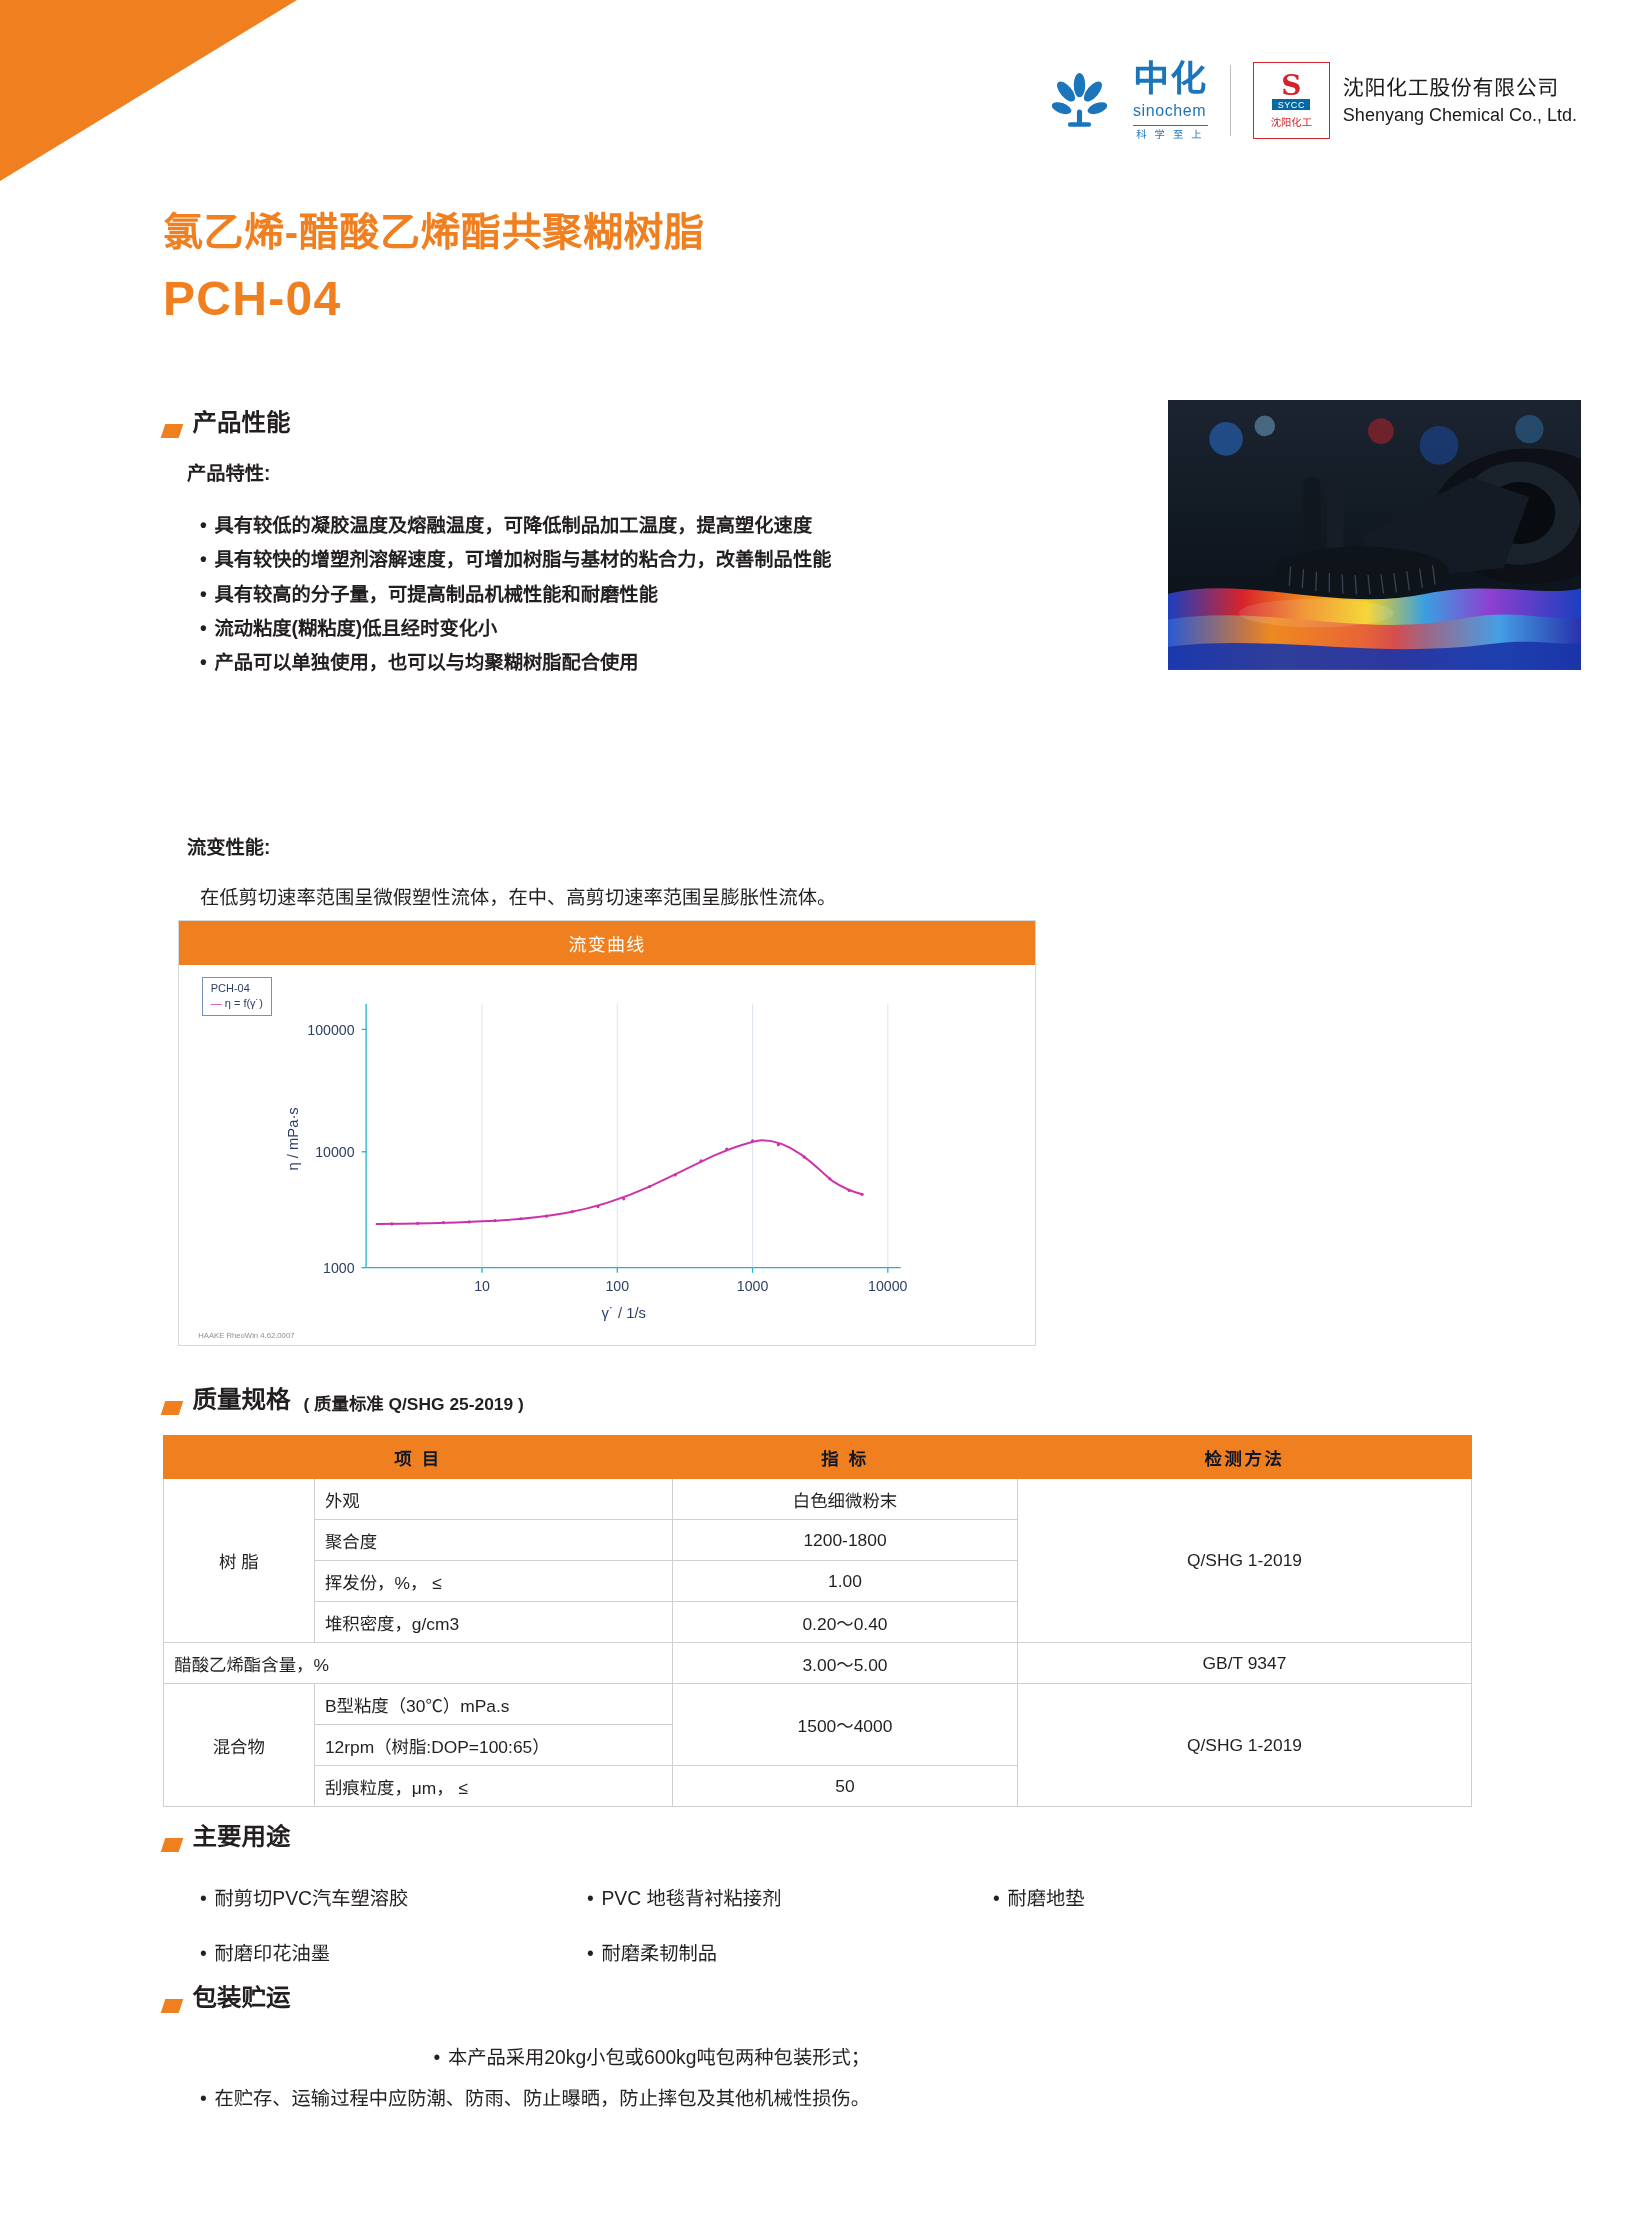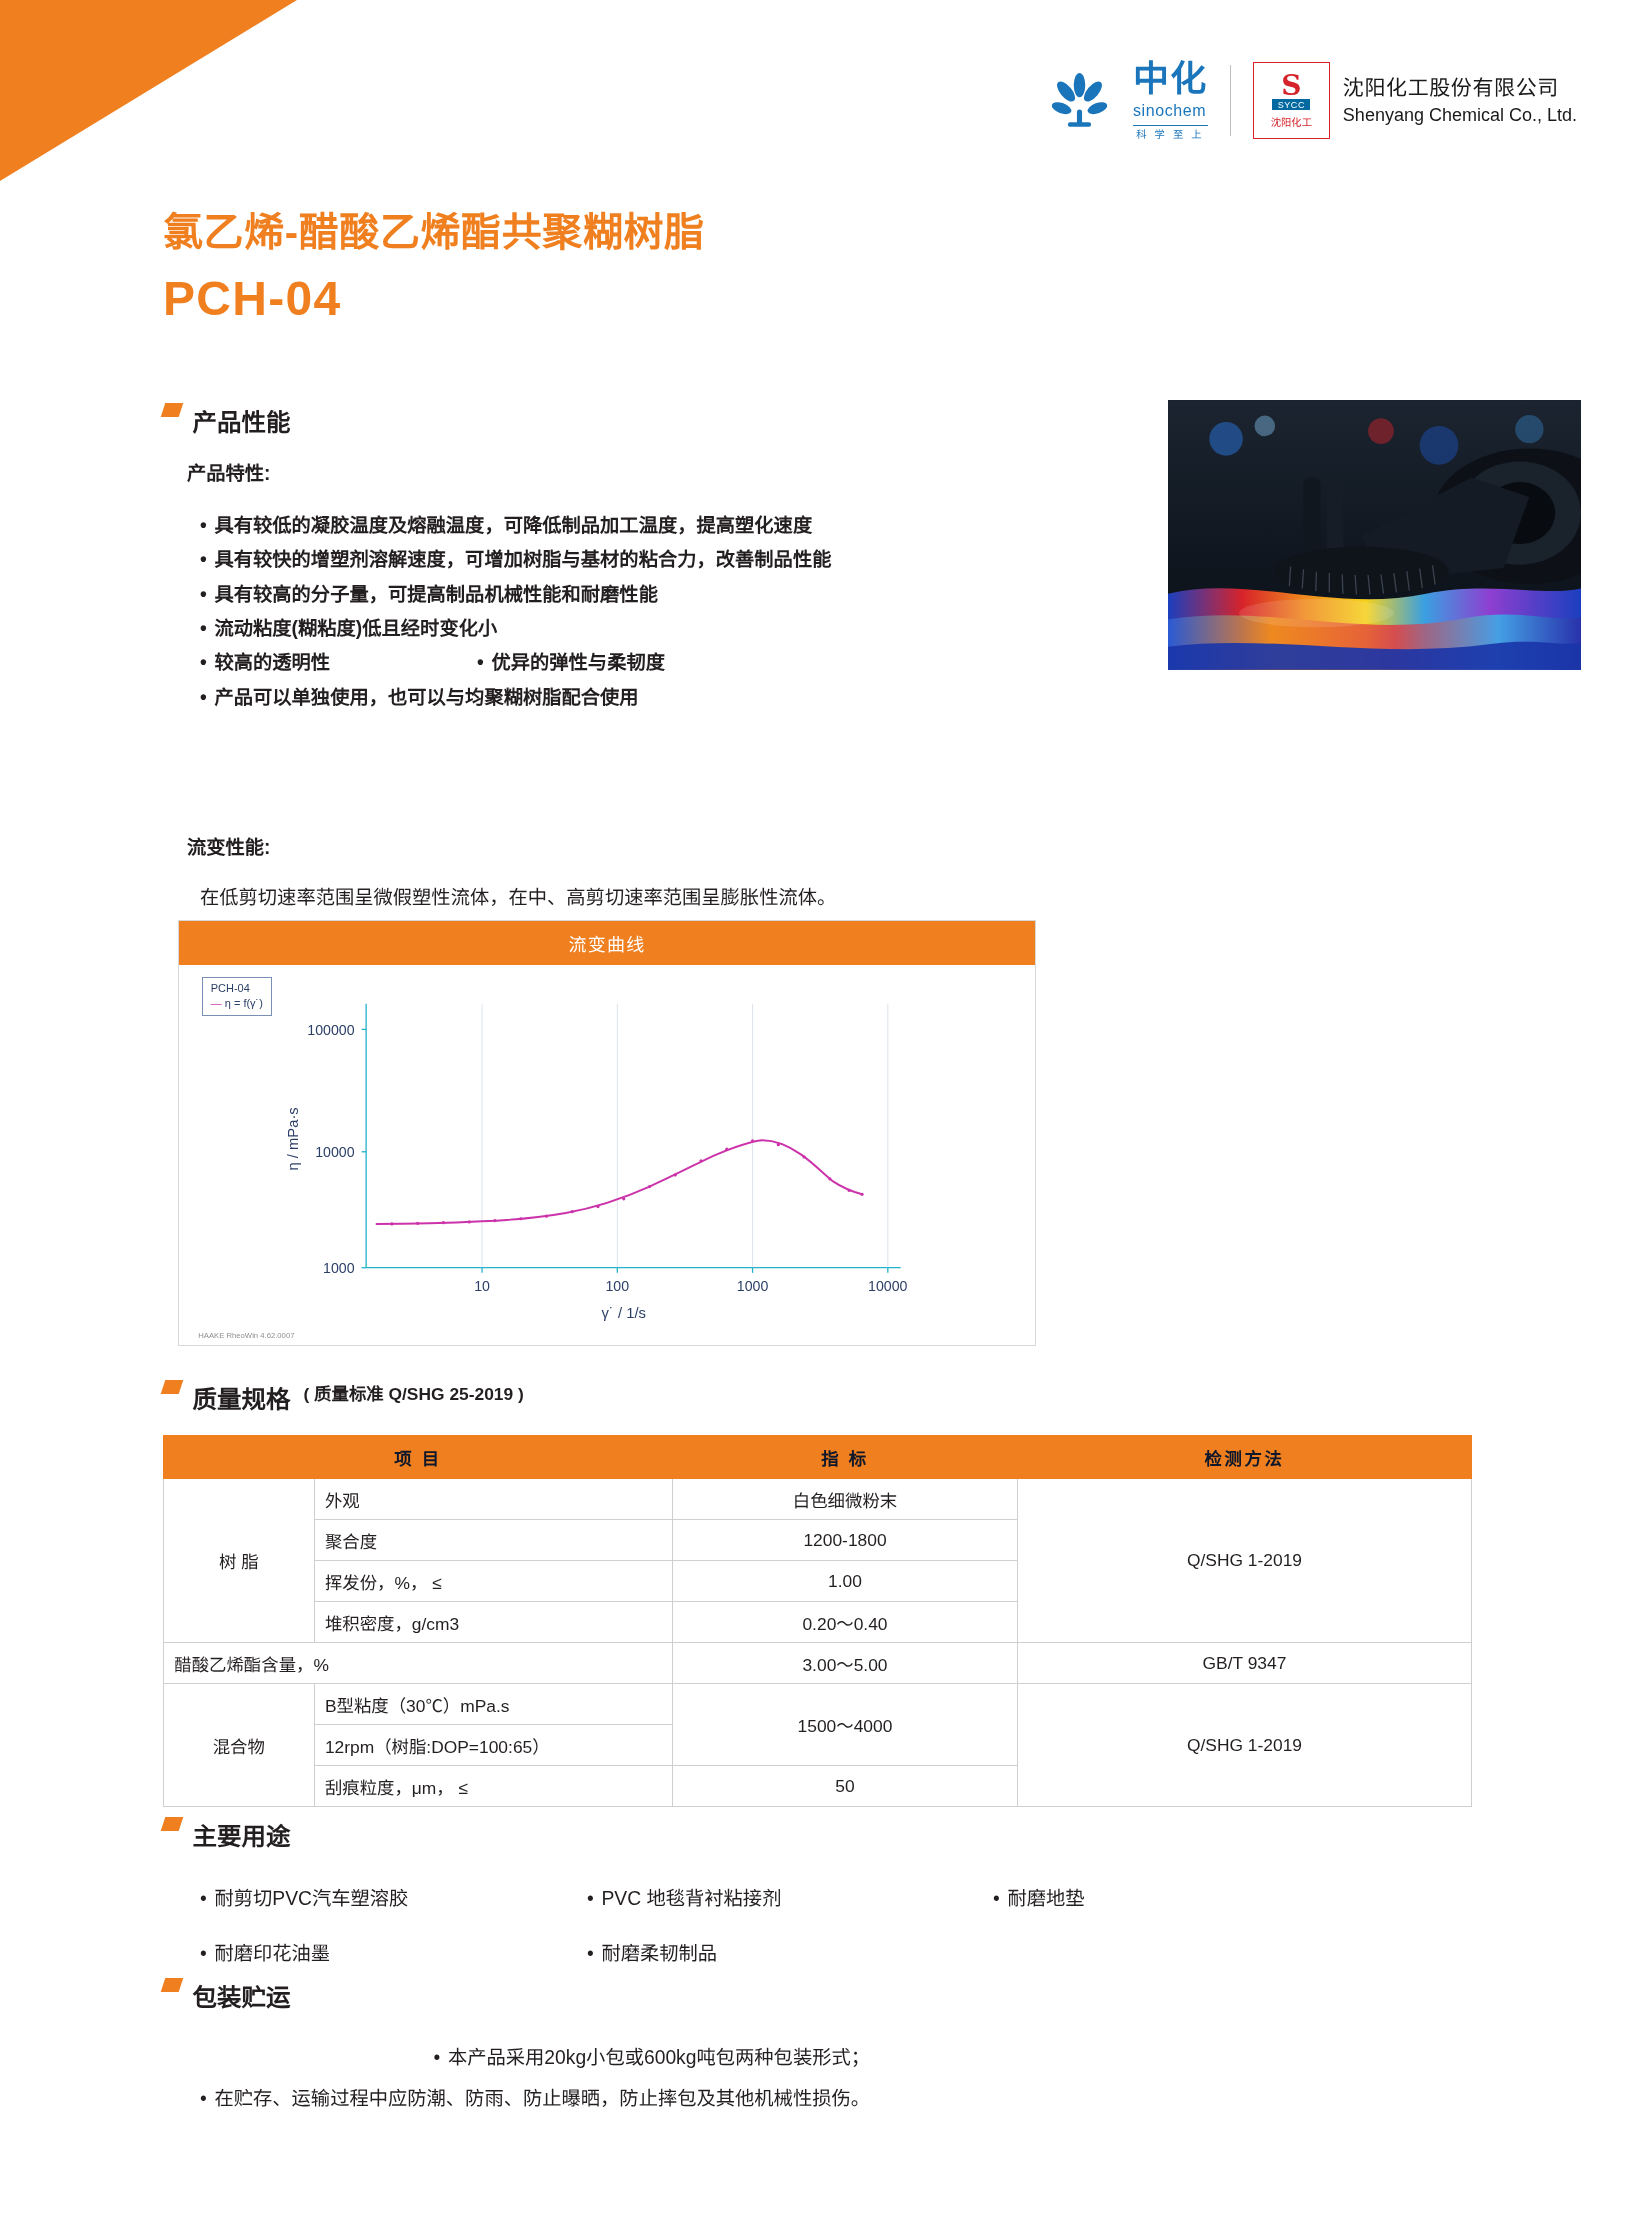--- a/index.html
+++ b/index.html
@@ -148,21 +148,21 @@
     font-weight: bold;
     color: #ef7f1f;
     font-family: "Liberation Sans", sans-serif;
     letter-spacing: 1.3px;
   }
 
   
   .section-head {
     position: absolute;
     display: flex;
-    align-items: flex-start;
+    align-items: flex-end;
     gap: 11.6px;
   }
   .sq {
     width: 18px;
     height: 14px;
     background: #ef7f1f;
     transform: skewX(-18deg);
   }
   .section-title {
     font-size: 24.5px;
@@ -357,23 +357,20 @@
   <div class="section-title">产品性能</div>
 </div>
 
 <div class="bold-label" style="top:458px; left:163px;">产品特性:</div>
 
 <div class="bullet-list" style="top:509px; left:200px;font-weight:bold;">
   <div class="dot">具有较低的凝胶温度及熔融温度，可降低制品加工温度，提高塑化速度</div>
   <div class="dot">具有较快的增塑剂溶解速度，可增加树脂与基材的粘合力，改善制品性能</div>
   <div class="dot">具有较高的分子量，可提高制品机械性能和耐磨性能</div>
   <div class="dot">流动粘度(糊粘度)低且经时变化小</div>
-  <div>
-    <span class="bi dot" style="width:277px;">较高的透明性</span><span class="bi dot">优异的弹性与柔韧度</span>
-  </div>
   <div class="dot">产品可以单独使用，也可以与均聚糊树脂配合使用</div>
 </div>
 
 <div class="photo">
   <svg width="413" height="270" viewBox="0 0 640 418">
     <defs>
       <linearGradient id="bgdark" x1="0" y1="0" x2="0" y2="1">
         <stop offset="0%" stop-color="#1b2430"></stop>
         <stop offset="55%" stop-color="#101720"></stop>
         <stop offset="100%" stop-color="#0a0f16"></stop>

